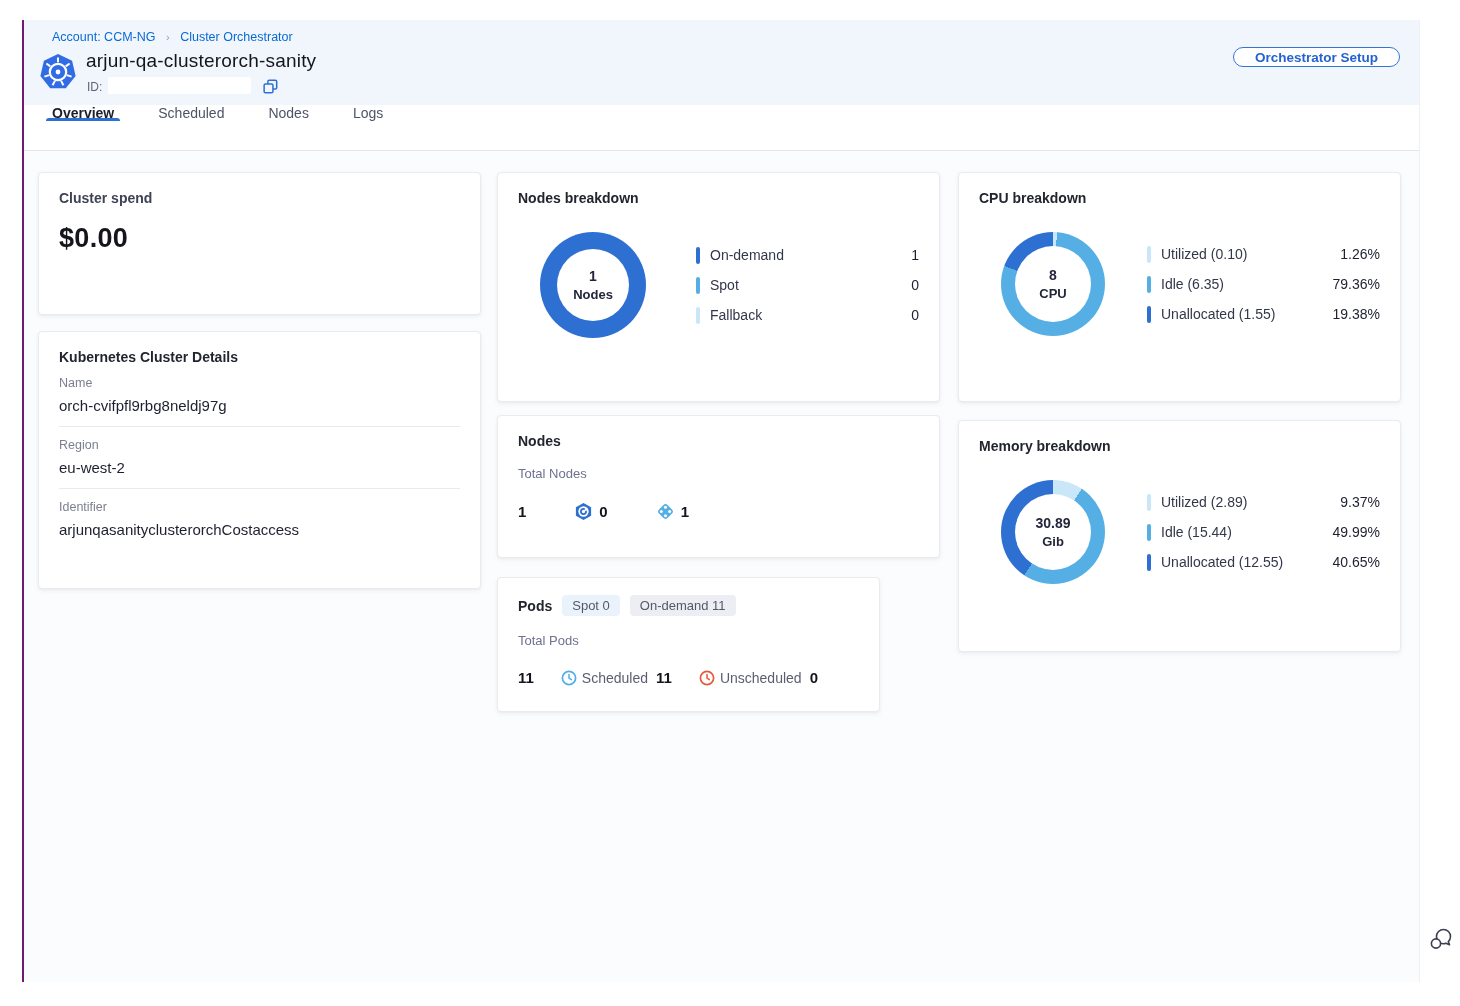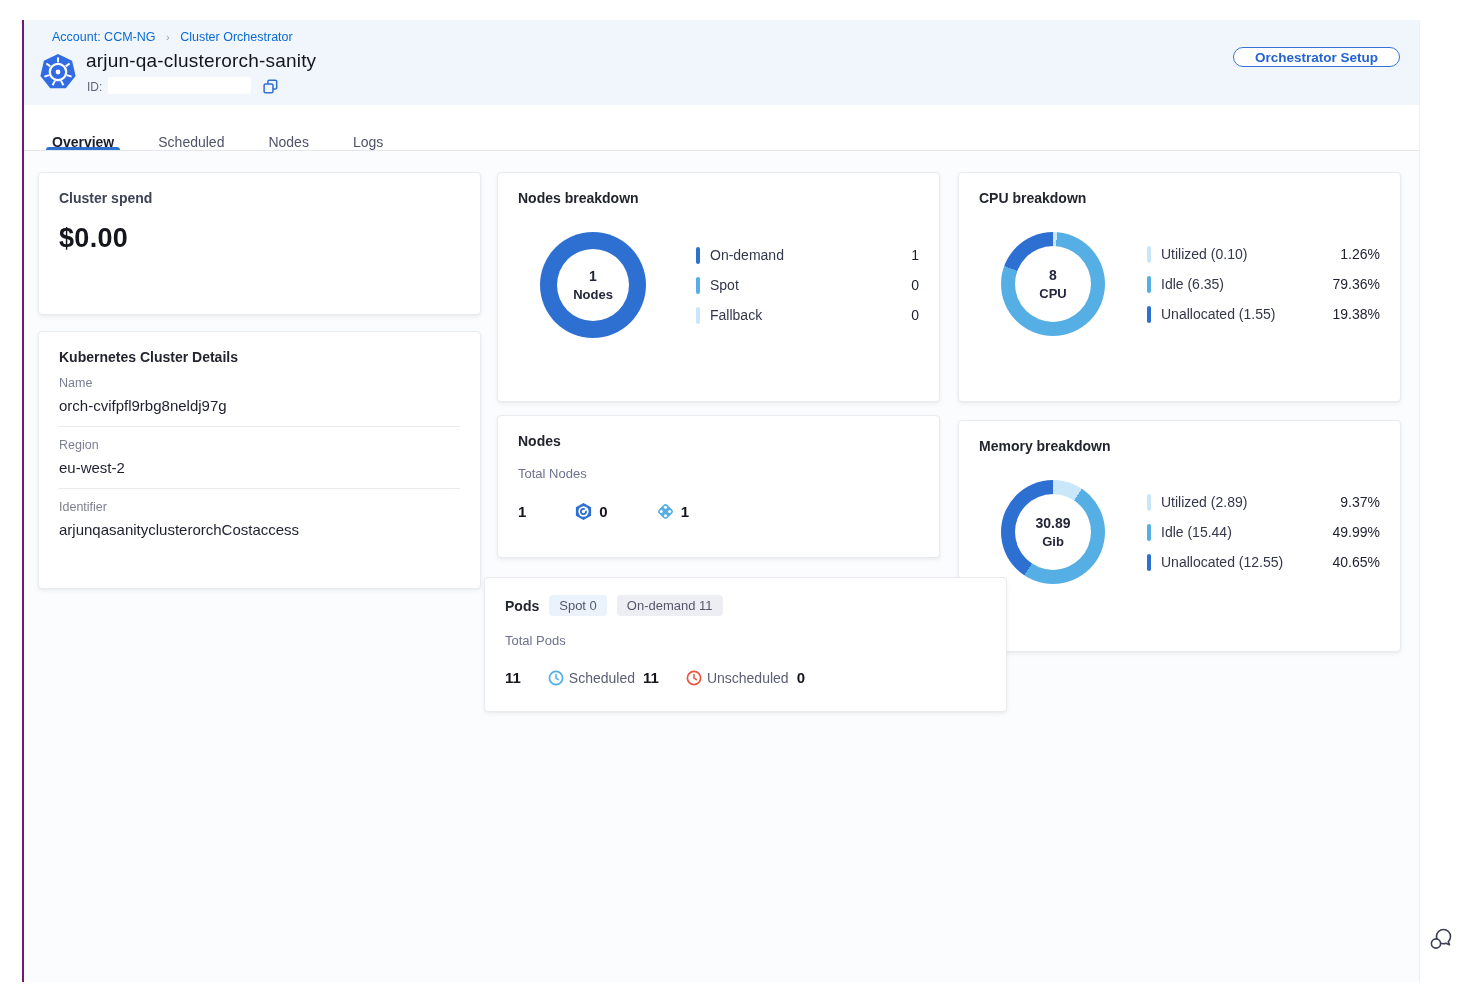--- a/index.html
+++ b/index.html
@@ -18,35 +18,35 @@
   .id-row { position:absolute; left:63px; top:57px; display:flex; align-items:flex-end; gap:6px; }
   .id-label { font-size:12px; color:#5f6378; }
   .id-box { width:143px; height:17px; background:#ffffff; border-radius:2px; }
   .copy-ic { width:15px; height:15px; margin-left:6px; cursor:pointer; }
   .setup-btn { position:absolute; left:1209px; top:27px; width:167px; height:20px;
     background:#ffffff; border:1.5px solid #3573d6; border-radius:12px; color:#2463cf;
     font-size:13.5px; font-weight:bold; font-family:inherit; cursor:pointer; }
 
   
   .tabbar { position:absolute; left:0; top:85px; width:100%; height:46px; background:#ffffff;
-    border-bottom:1px solid #e4e6eb; display:flex; align-items:flex-end; padding-left:28px; gap:44px; }
+    border-bottom:1px solid #e4e6eb; display:flex; align-items:flex-start; padding-left:28px; gap:44px; }
   .tab { display:flex; align-items:center; font-size:14px; color:#4f5368; cursor:pointer; position:relative; }
   .tab.active { color:#1b1e2c; font-weight:bold; }
   .tab.active::after { content:""; position:absolute; left:-6px; right:-6px; bottom:0;
     height:3px; background:#2e6fd2; border-radius:3px 3px 0 0; }
 
   
   .card { position:absolute; background:#ffffff; border:1px solid #e9ebef; border-radius:4px;
     box-shadow:0 1px 2px rgba(40,41,61,.04), 0 2px 5px rgba(96,97,112,.07); padding:17px 20px; }
   .card-title { font-size:14px; font-weight:bold; color:#22252e; }
   .c-spend   { left:14px;  top:152px; width:443px; height:143px; }
   .c-details { left:14px;  top:311px; width:443px; height:258px; }
   .c-nodesbd { left:473px; top:152px; width:443px; height:230px; }
   .c-nodes   { left:473px; top:395px; width:443px; height:143px; }
-  .c-pods    { left:460px; top:557px; width:523px; height:135px; }
+  .c-pods    { left:473px; top:557px; width:383px; height:135px; }
   .c-cpu     { left:934px; top:152px; width:443px; height:230px; }
   .c-mem     { left:934px; top:400px; width:443px; height:232px; }
 
   .spend-title { color:#3d4254; }
   .spend-amount { font-size:27px; font-weight:bold; color:#14151d; margin-top:17px; letter-spacing:.3px; }
   .spend-period { font-size:13px; color:#3d4254; margin-top:16px; }
 
   .field { padding:11px 0 12px; border-bottom:1px solid #e9eaef; }
   .field:last-child { border-bottom:none; }
   .field:first-of-type { padding-top:16px; }

